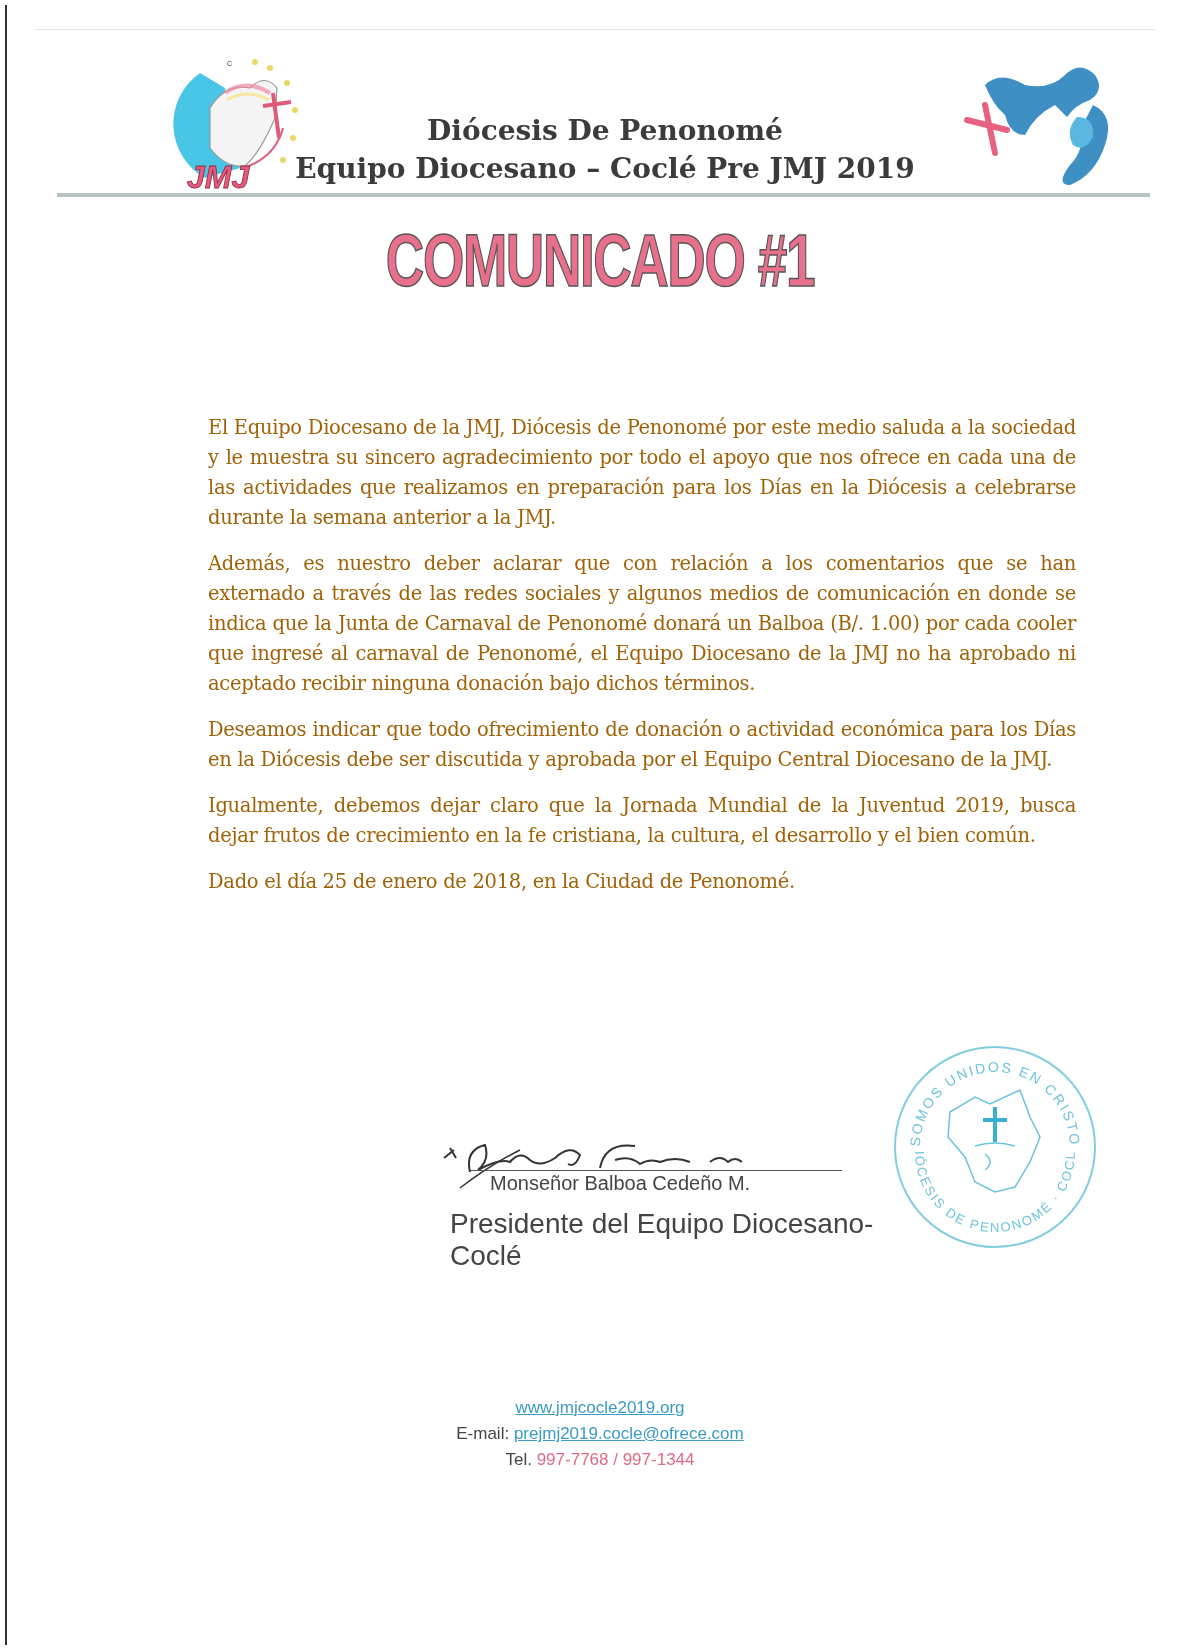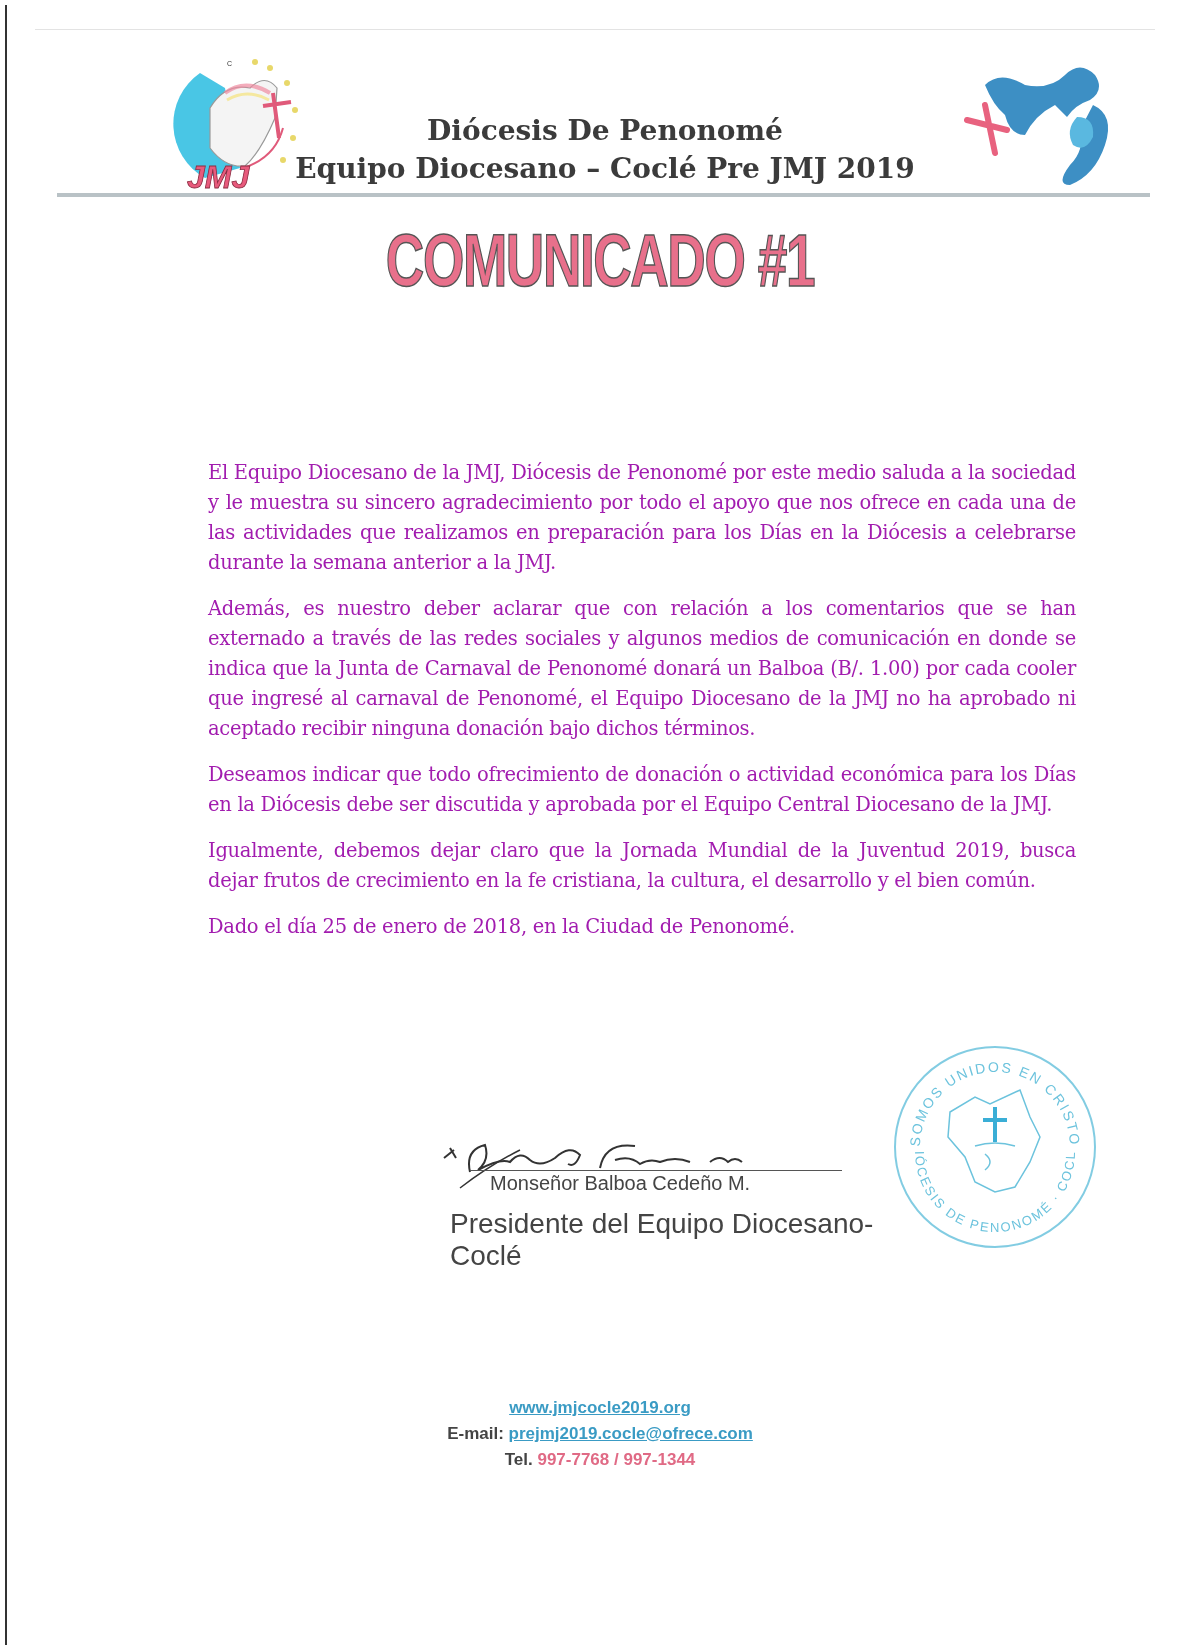--- a/index.html
+++ b/index.html
@@ -14,29 +14,29 @@
   .logo-right { position: absolute; left: 900px; top: 5px; width: 170px; height: 145px; }
   .header-title { position: absolute; left: 0; right: 0; top: 72px; text-align: center; font-family: "DejaVu Serif", serif; font-weight: bold; color: #3b3b3b; }
   .header-title .l1 { font-size: 28px; line-height: 38px; }
   .header-title .l2 { font-size: 28px; line-height: 38px; }
   .header-rule { position: absolute; left: 57px; top: 193px; width: 1093px; height: 4px; background: #b9c2c6; }
   .comunicado {
     position: absolute; left: 0; right: 0; top: 218px; text-align: center;
     font-family: "Liberation Sans", sans-serif; font-weight: bold; font-size: 74px; letter-spacing: -2px;
     color: #e8708b; -webkit-text-stroke: 1.5px #555; transform: scaleX(0.72); transform-origin: center;
   }
-  .body-text { position: absolute; left: 208px; top: 413px; width: 868px; font-family: "DejaVu Serif", serif; font-size: 19.5px; line-height: 30px; color: #a21caf; margin-top: 45px; }
+  .body-text { position: absolute; left: 208px; top: 413px; width: 868px; font-family: "DejaVu Serif", serif; font-size: 19.5px; line-height: 30px; color: #a16207; }
   .body-text p { margin: 0 0 16px 0; text-align: justify; letter-spacing: -0.3px; }
   .signature-area { position: absolute; left: 430px; top: 1120px; width: 450px; height: 110px; }
   .sig-svg { position: absolute; left: 0; top: 0; }
   .sig-line { position: absolute; left: 40px; top: 50px; width: 372px; height: 1px; background: #555; }
   .sig-name { position: absolute; left: 60px; top: 52px; font-family: "Liberation Sans", sans-serif; font-size: 20px; color: #444; }
   .sig-title { position: absolute; left: 20px; top: 88px; font-family: "Liberation Sans", sans-serif; font-size: 28px; color: #444; }
   .seal { position: absolute; left: 890px; top: 1042px; width: 210px; height: 210px; }
-  .footer { position: absolute; left: 0; right: 0; top: 1395px; text-align: center; font-family: "Liberation Sans", sans-serif; font-weight: bold; font-size: 17px; line-height: 26px; }
+  .footer { position: absolute; left: 0; right: 0; top: 1395px; text-align: center; font-family: "Liberation Sans", sans-serif; font-weight: normal; font-size: 17px; line-height: 26px; }
   .footer .web { color: #3a9bc4; text-decoration: underline; }
   .footer .mail-label { color: #444; }
   .footer .mail { color: #3a9bc4; text-decoration: underline; }
   .footer .tel-label { color: #444; }
   .footer .tel { color: #e06a85; }
 </style>
 </head>
 <body>
 
 <div class="left-edge"></div>

